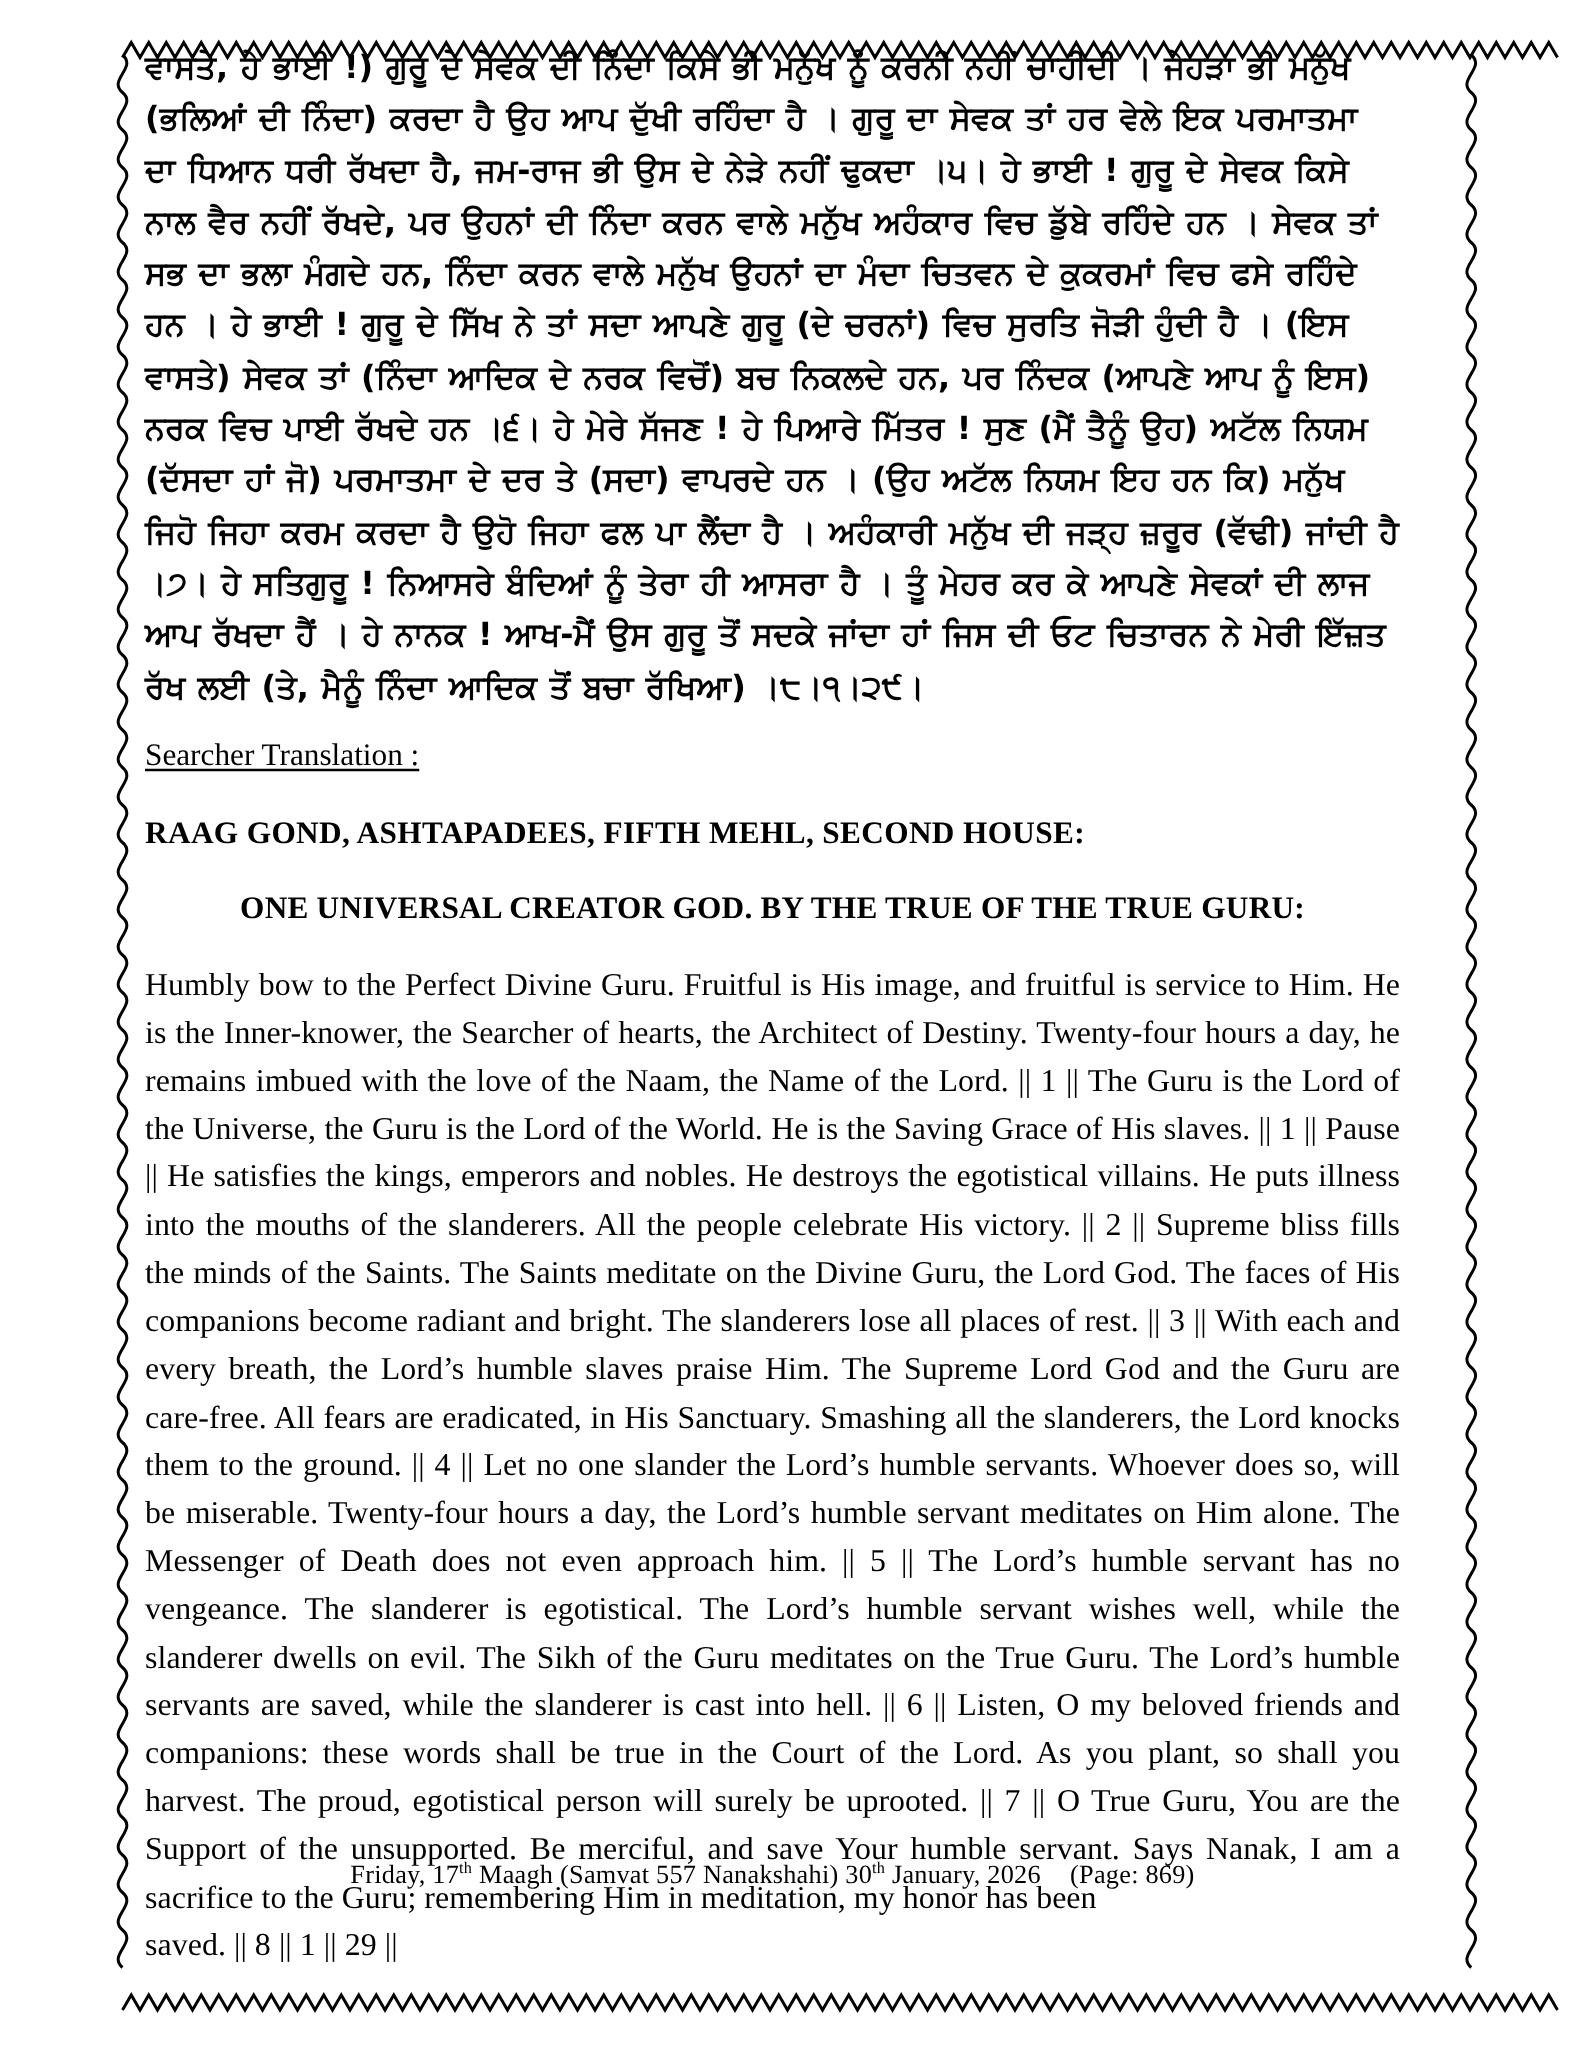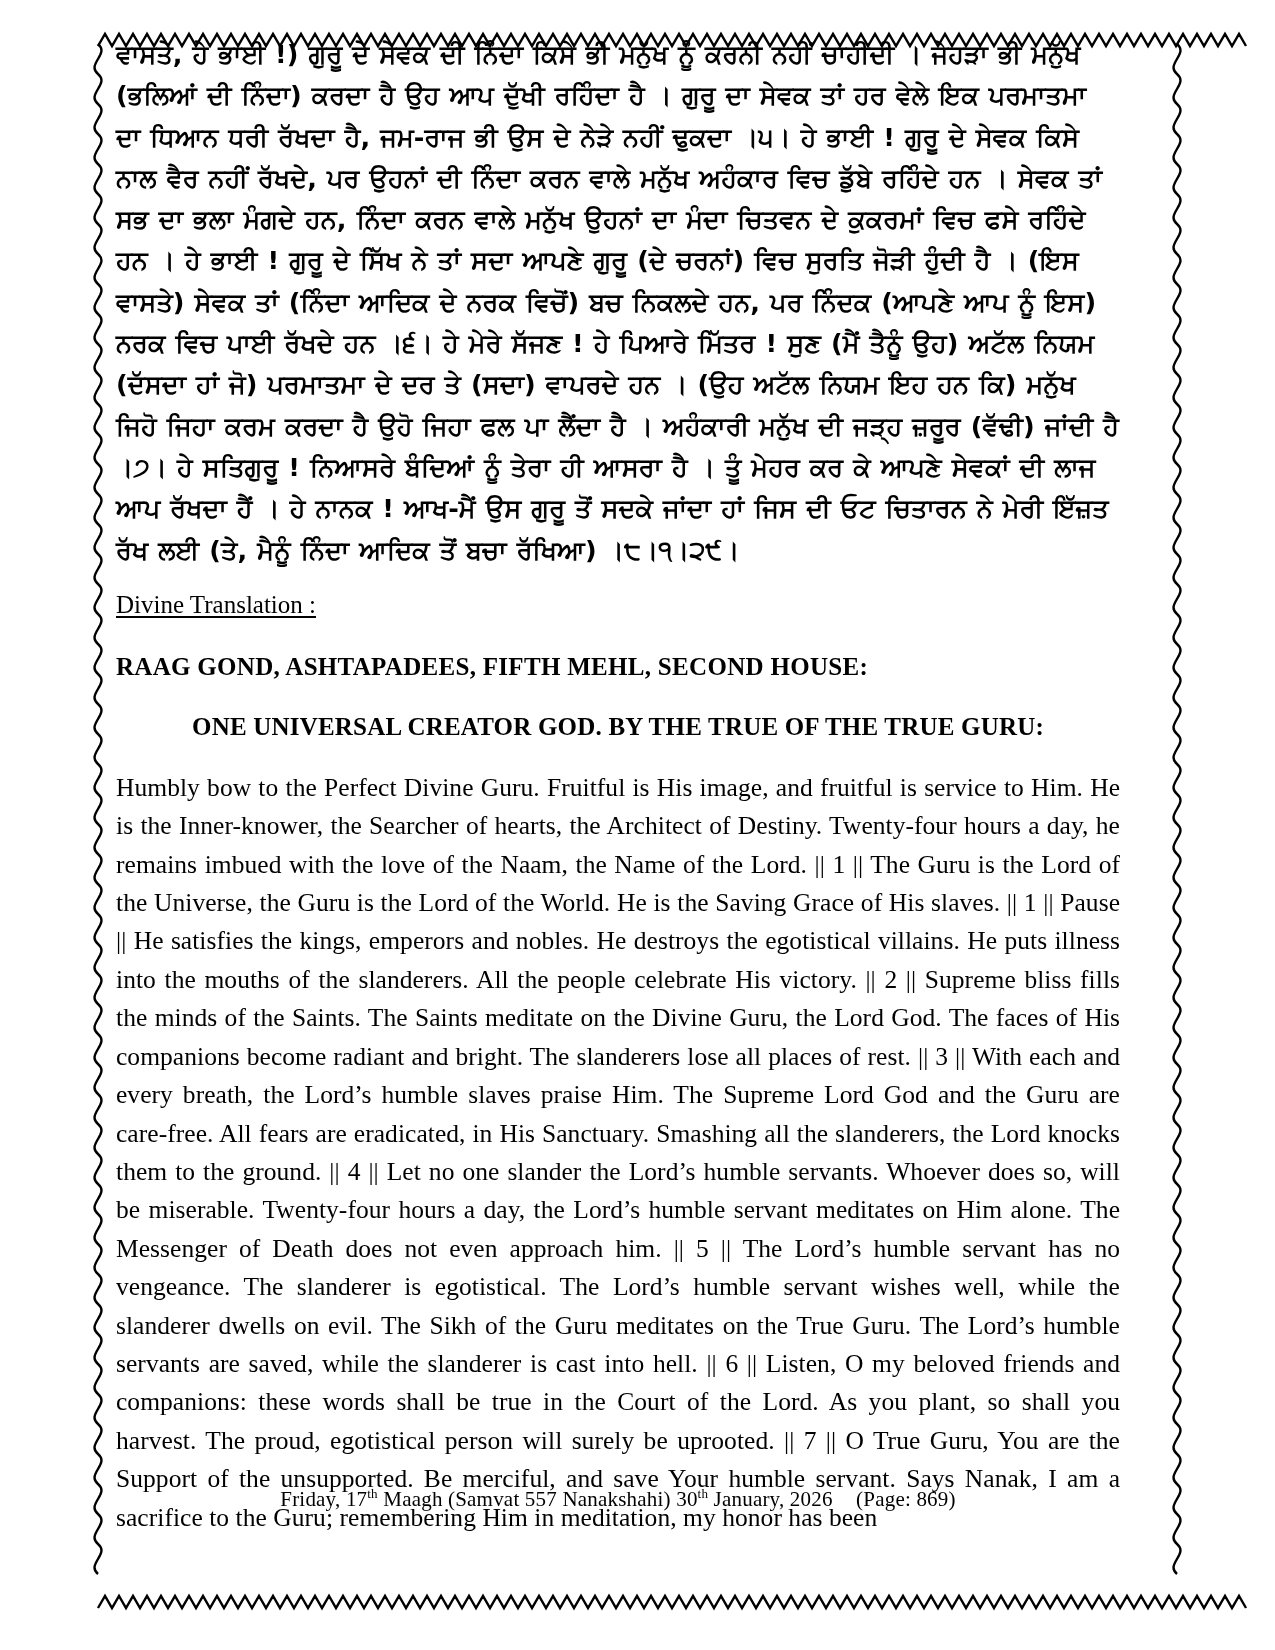--- a/index.html
+++ b/index.html
@@ -161,29 +161,30 @@
     <use href="#zz-left" transform="translate(1079,0)"></use>
   </svg>
 
   <div class="content">
 
     <div class="punjabi-block">
       <p>ਵਾਸਤੇ, ਹੇ ਭਾਈ !) ਗੁਰੂ ਦੇ ਸੇਵਕ ਦੀ ਨਿੰਦਾ ਕਿਸੇ ਭੀ ਮਨੁੱਖ ਨੂੰ ਕਰਨੀ ਨਹੀਂ ਚਾਹੀਦੀ । ਜੇਹੜਾ ਭੀ ਮਨੁੱਖ (ਭਲਿਆਂ ਦੀ ਨਿੰਦਾ) ਕਰਦਾ ਹੈ ਉਹ ਆਪ ਦੁੱਖੀ ਰਹਿੰਦਾ ਹੈ । ਗੁਰੂ ਦਾ ਸੇਵਕ ਤਾਂ ਹਰ ਵੇਲੇ ਇਕ ਪਰਮਾਤਮਾ ਦਾ ਧਿਆਨ ਧਰੀ ਰੱਖਦਾ ਹੈ, ਜਮ-ਰਾਜ ਭੀ ਉਸ ਦੇ ਨੇੜੇ ਨਹੀਂ ਢੁਕਦਾ ।੫। ਹੇ ਭਾਈ ! ਗੁਰੂ ਦੇ ਸੇਵਕ ਕਿਸੇ ਨਾਲ ਵੈਰ ਨਹੀਂ ਰੱਖਦੇ, ਪਰ ਉਹਨਾਂ ਦੀ ਨਿੰਦਾ ਕਰਨ ਵਾਲੇ ਮਨੁੱਖ ਅਹੰਕਾਰ ਵਿਚ ਡੁੱਬੇ ਰਹਿੰਦੇ ਹਨ । ਸੇਵਕ ਤਾਂ ਸਭ ਦਾ ਭਲਾ ਮੰਗਦੇ ਹਨ, ਨਿੰਦਾ ਕਰਨ ਵਾਲੇ ਮਨੁੱਖ ਉਹਨਾਂ ਦਾ ਮੰਦਾ ਚਿਤਵਨ ਦੇ ਕੁਕਰਮਾਂ ਵਿਚ ਫਸੇ ਰਹਿੰਦੇ ਹਨ । ਹੇ ਭਾਈ ! ਗੁਰੂ ਦੇ ਸਿੱਖ ਨੇ ਤਾਂ ਸਦਾ ਆਪਣੇ ਗੁਰੂ (ਦੇ ਚਰਨਾਂ) ਵਿਚ ਸੁਰਤਿ ਜੋੜੀ ਹੁੰਦੀ ਹੈ । (ਇਸ ਵਾਸਤੇ) ਸੇਵਕ ਤਾਂ (ਨਿੰਦਾ ਆਦਿਕ ਦੇ ਨਰਕ ਵਿਚੋਂ) ਬਚ ਨਿਕਲਦੇ ਹਨ, ਪਰ ਨਿੰਦਕ (ਆਪਣੇ ਆਪ ਨੂੰ ਇਸ) ਨਰਕ ਵਿਚ ਪਾਈ ਰੱਖਦੇ ਹਨ ।੬। ਹੇ ਮੇਰੇ ਸੱਜਣ ! ਹੇ ਪਿਆਰੇ ਮਿੱਤਰ ! ਸੁਣ (ਮੈਂ ਤੈਨੂੰ ਉਹ) ਅਟੱਲ ਨਿਯਮ (ਦੱਸਦਾ ਹਾਂ ਜੋ) ਪਰਮਾਤਮਾ ਦੇ ਦਰ ਤੇ (ਸਦਾ) ਵਾਪਰਦੇ ਹਨ । (ਉਹ ਅਟੱਲ ਨਿਯਮ ਇਹ ਹਨ ਕਿ) ਮਨੁੱਖ ਜਿਹੋ ਜਿਹਾ ਕਰਮ ਕਰਦਾ ਹੈ ਉਹੋ ਜਿਹਾ ਫਲ ਪਾ ਲੈਂਦਾ ਹੈ । ਅਹੰਕਾਰੀ ਮਨੁੱਖ ਦੀ ਜੜ੍ਹ ਜ਼ਰੂਰ (ਵੱਢੀ) ਜਾਂਦੀ ਹੈ ।੭। ਹੇ ਸਤਿਗੁਰੂ ! ਨਿਆਸਰੇ ਬੰਦਿਆਂ ਨੂੰ ਤੇਰਾ ਹੀ ਆਸਰਾ ਹੈ । ਤੂੰ ਮੇਹਰ ਕਰ ਕੇ ਆਪਣੇ ਸੇਵਕਾਂ ਦੀ ਲਾਜ ਆਪ ਰੱਖਦਾ ਹੈਂ । ਹੇ ਨਾਨਕ ! ਆਖ-ਮੈਂ ਉਸ ਗੁਰੂ ਤੋਂ ਸਦਕੇ ਜਾਂਦਾ ਹਾਂ ਜਿਸ ਦੀ ਓਟ ਚਿਤਾਰਨ ਨੇ ਮੇਰੀ ਇੱਜ਼ਤ ਰੱਖ ਲਈ (ਤੇ, ਮੈਨੂੰ ਨਿੰਦਾ ਆਦਿਕ ਤੋਂ ਬਚਾ ਰੱਖਿਆ) ।੮।੧।੨੯।</p>
     </div>
 
     <div>
-      <span class="translation-label">Divine Translation :</span>
+      <span class="translation-label">Searcher Translation :</span>
     </div>
 
     <div class="heading-raag">RAAG GOND,  ASHTAPADEES,  FIFTH MEHL,  SECOND HOUSE:</div>
 
     <div class="heading-mul">ONE UNIVERSAL CREATOR GOD.  BY THE TRUE OF THE TRUE GURU:</div>
 
     <div class="english-body">
       <span>Humbly bow to the Perfect Divine Guru. Fruitful is His image, and fruitful is service to Him. He is the Inner-knower, the Searcher of hearts, the Architect of Destiny. Twenty-four hours a day, he remains imbued with the love of the Naam, the Name of the Lord.  || 1 ||   The Guru is the Lord of the Universe, the Guru is the Lord of the World. He is the Saving Grace of His slaves.  || 1 ||  Pause  ||   He satisfies the kings, emperors and nobles. He destroys the egotistical villains. He puts illness into the mouths of the slanderers. All the people celebrate His victory.  || 2 ||   Supreme bliss fills the minds of the Saints. The Saints meditate on the Divine Guru, the Lord God. The faces of His companions become radiant and bright. The slanderers lose all places of rest.  || 3 ||   With each and every breath, the Lord’s humble slaves praise Him. The Supreme Lord God and the Guru are care-free. All fears are eradicated, in His Sanctuary. Smashing all the slanderers, the Lord knocks them to the ground.  || 4 ||   Let no one slander the Lord’s humble servants. Whoever does so, will be miserable. Twenty-four hours a day, the Lord’s humble servant meditates on Him alone. The Messenger of Death does not even approach him.  || 5 ||   The Lord’s humble servant has no vengeance. The slanderer is egotistical. The Lord’s humble servant wishes well, while the slanderer dwells on evil. The Sikh of the Guru meditates on the True Guru. The Lord’s humble servants are saved, while the slanderer is cast into hell.  || 6 ||   Listen, O my beloved friends and companions: these words shall be true in the Court of the Lord. As you plant, so shall you harvest. The proud, egotistical person will surely be uprooted.  || 7 ||   O True Guru, You are the Support of the unsupported. Be merciful, and save Your humble servant. Says Nanak, I am a sacrifice to the Guru; remembering Him in meditation, my honor has been</span>
+      <div class="last-line">saved.  || 8 || 1 || 29 ||</div>
     </div>
 
     <div class="footer">
       <span>Friday,</span>
       <span>17</span><sup>th</sup>
       <span>Maagh (Samvat 557 Nanakshahi)</span>
       <span>30</span><sup>th</sup>
       <span>January, 2026</span>
       <span class="page-ref">(Page: 869)</span>
     </div>

